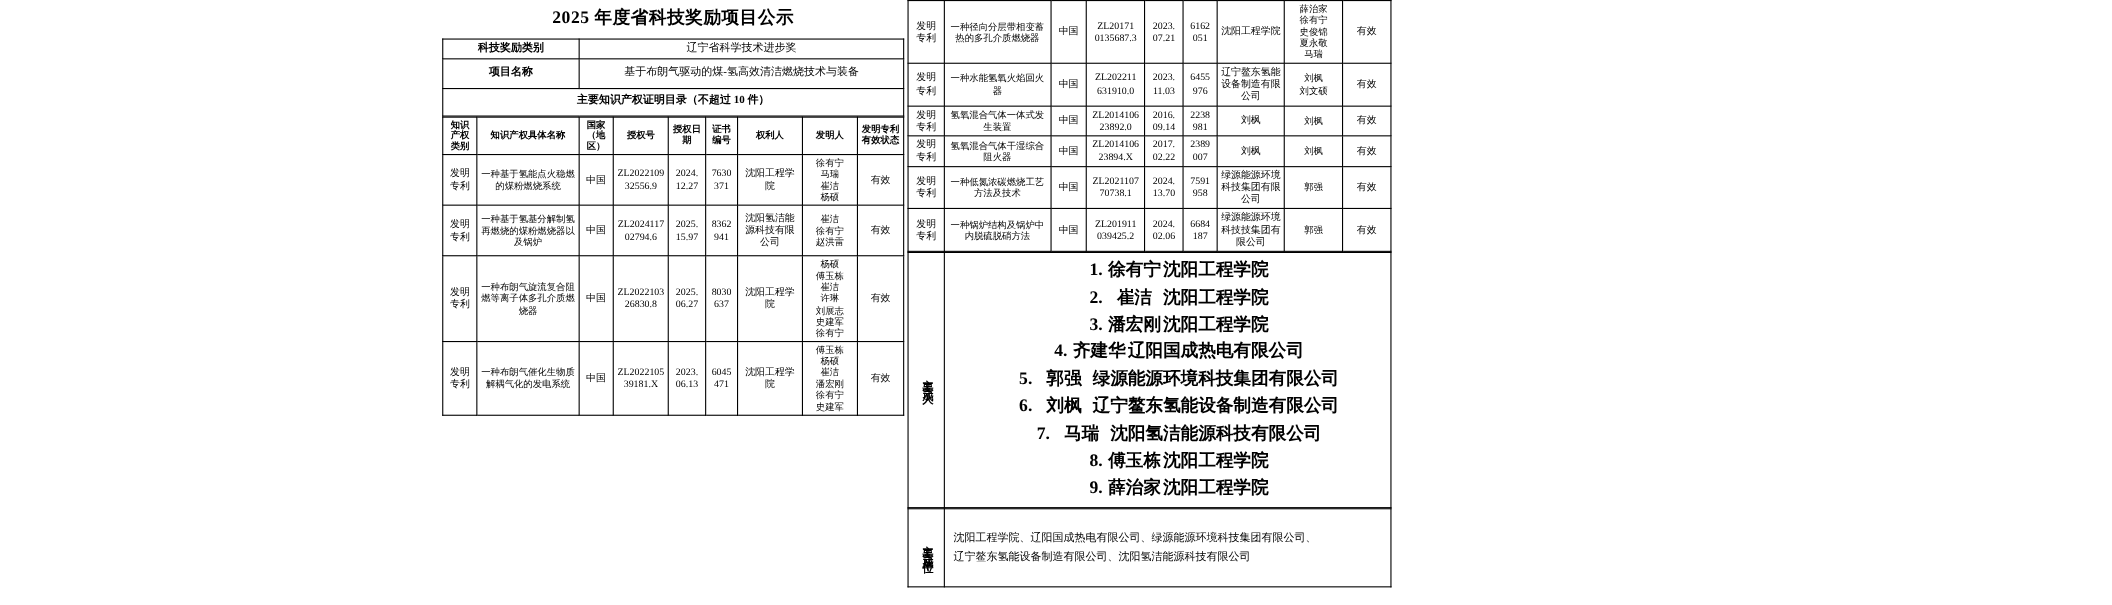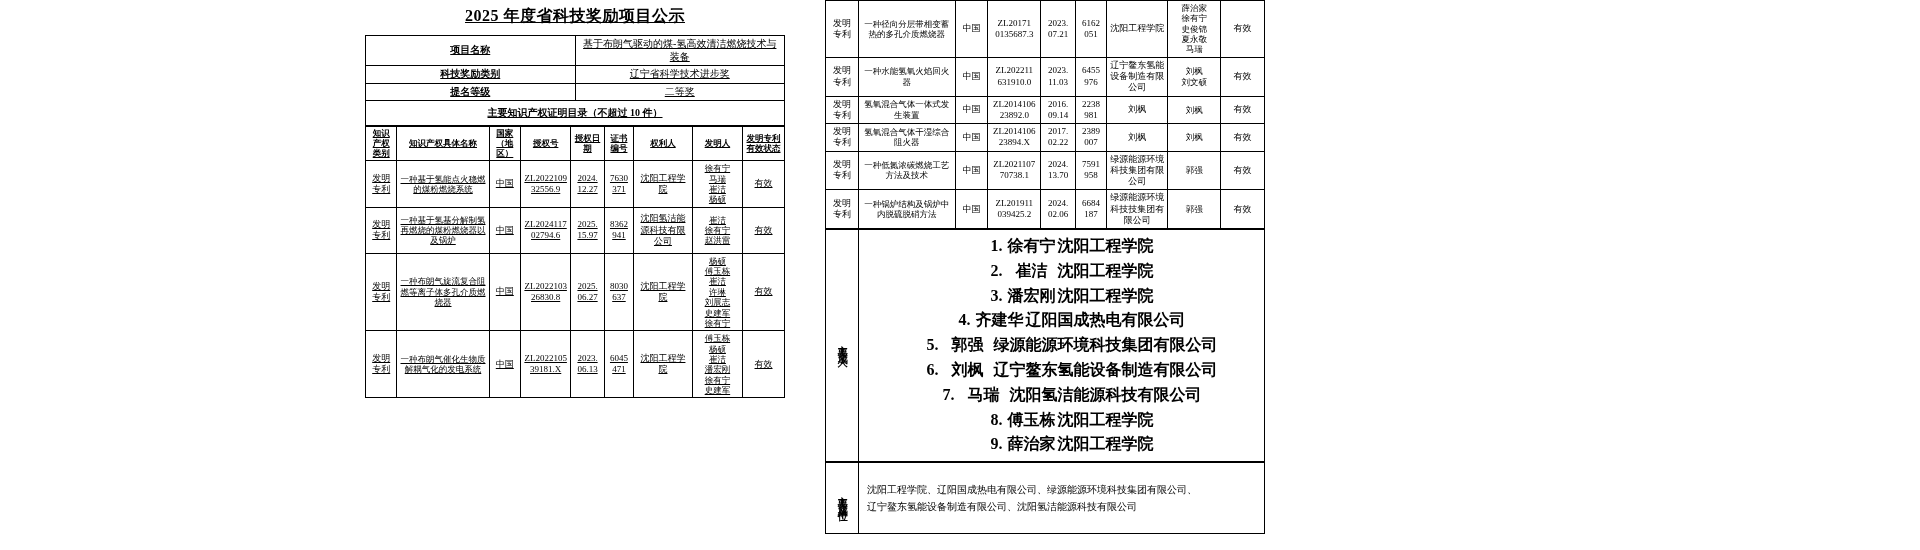--- a/index.html
+++ b/index.html
@@ -12,24 +12,23 @@
     font-family: "Liberation Serif", "DejaVu Serif", serif;
     color: #000;
   }
   .page {
     position: relative;
     width: 1920px;
     height: 550px;
   }
   .col-left {
     position: absolute;
-    left: 365px;
+    left: 402px;
     top: 0px;
     width: 420px;
-    text-decoration: underline;
   }
   .col-right {
     position: absolute;
     left: 825px;
     top: 0px;
     width: 440px;
   }
   .doc-title {
     text-align: center;
     font-size: 16px;
@@ -115,30 +114,26 @@
 <body>
 
 <div class="page">
 
   <div class="col-left">
     <div class="doc-title">2025 年度省科技奖励项目公示</div>
 
     <table>
       <tbody>
         <tr>
-          <td class="hdr-label" style="height:22px;">项目名称</td>
-          <td class="val">基于布朗气驱动的煤-氢高效清洁燃烧技术与装备</td>
-        </tr>
-        <tr>
           <td class="hdr-label" style="width:28%;">科技奖励类别</td>
           <td class="val">辽宁省科学技术进步奖</td>
         </tr>
         <tr>
-          <td class="hdr-label">提名等级</td>
-          <td class="val">二等奖</td>
+          <td class="hdr-label" style="height:22px;">项目名称</td>
+          <td class="val">基于布朗气驱动的煤-氢高效清洁燃烧技术与装备</td>
         </tr>
         <tr>
           <td class="section-title" colspan="2" style="height:20px;">主要知识产权证明目录（不超过 10 件）</td>
         </tr>
       </tbody>
     </table>
 
     <table>
       <colgroup>
         <col style="width:7.5%">

